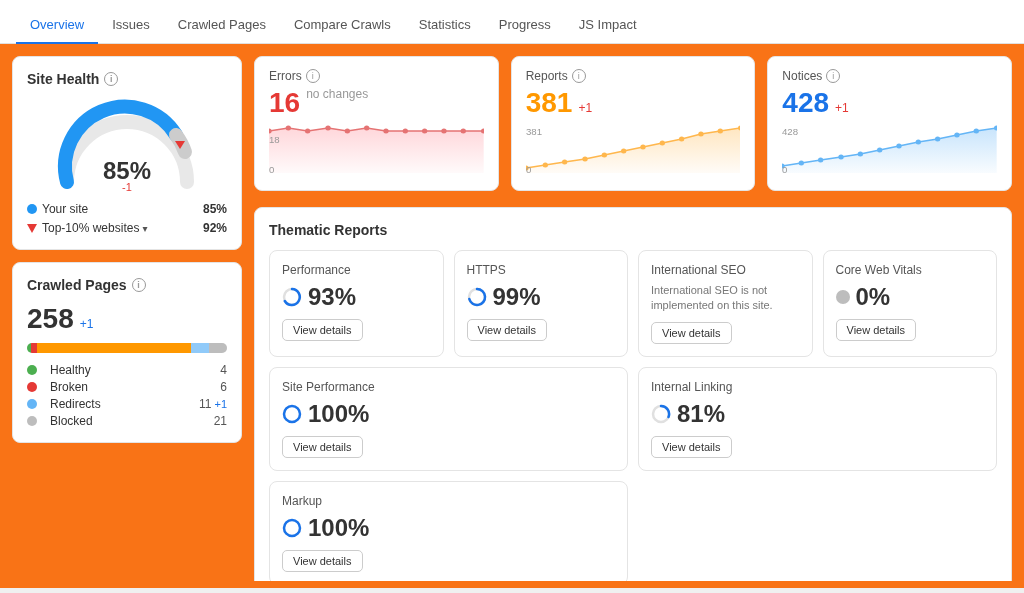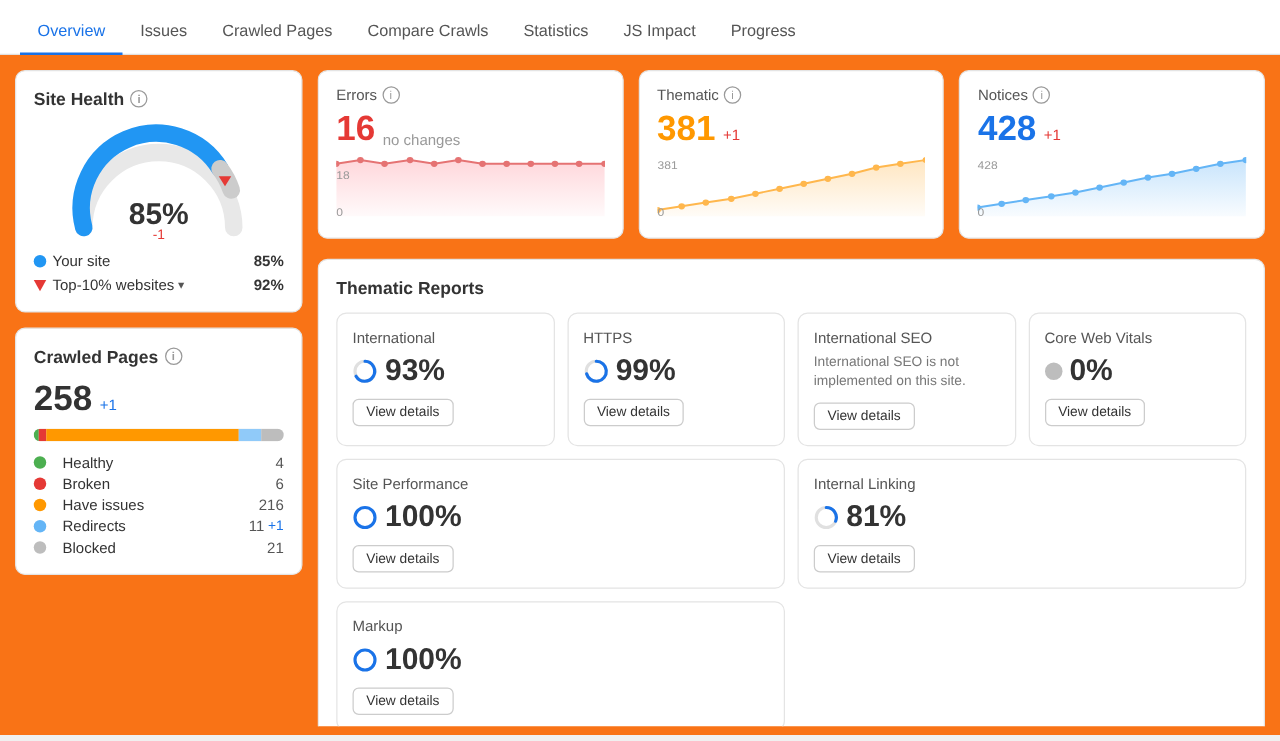--- a/index.html
+++ b/index.html
@@ -94,22 +94,22 @@
 <body>
 
 <div class="app-container">
 
   <nav class="nav-bar">
     <div class="nav-tab active">Overview</div>
     <div class="nav-tab">Issues</div>
     <div class="nav-tab">Crawled Pages</div>
     <div class="nav-tab">Compare Crawls</div>
     <div class="nav-tab">Statistics</div>
+    <div class="nav-tab">Progress</div>
     <div class="nav-tab">JS Impact</div>
-    <div class="nav-tab">Progress</div>
   </nav>
 
   <div class="main-content">
 
     <div class="left-panel">
 
       <div class="card">
         <div class="card-title">
           <span>Site Health</span>
           <span class="info-icon">i</span>
@@ -175,27 +175,20 @@
           </div>
           <div class="page-legend-row">
             <div class="page-legend-left">
               <span class="legend-dot dot-red"></span>
               <span>Broken</span>
             </div>
             <div class="page-count">6</div>
           </div>
           <div class="page-legend-row">
             <div class="page-legend-left">
-              <span class="legend-dot dot-orange"></span>
-              <span>Have issues</span>
-            </div>
-            <div class="page-count">216</div>
-          </div>
-          <div class="page-legend-row">
-            <div class="page-legend-left">
               <span class="legend-dot dot-blue"></span>
               <span>Redirects</span>
             </div>
             <div class="page-count">11 <span class="count-delta">+1</span></div>
           </div>
           <div class="page-legend-row">
             <div class="page-legend-left">
               <span class="legend-dot dot-gray"></span>
               <span>Blocked</span>
             </div>
@@ -207,21 +200,21 @@
 
     <div class="right-panel">
 
       <div class="stats-row">
 
         <div class="stat-card">
           <div class="stat-label">
             <span>Errors</span>
             <span class="info-icon">i</span>
           </div>
-          <div style="display:flex;align-items:flex-end;">
+          <div style="display:flex;align-items:flex-start;">
             <span class="stat-value red">16</span>
             <span class="stat-change neu" style="margin-left:6px;">no changes</span>
           </div>
           <div class="mini-chart">
             <svg class="sparkline" viewBox="0 0 200 55" preserveAspectRatio="none">
               <defs>
                 <linearGradient id="errGrad" x1="0" y1="0" x2="0" y2="1">
                   <stop offset="0%" stop-color="#ffcdd2" stop-opacity="0.8"></stop>
                   <stop offset="100%" stop-color="#ffcdd2" stop-opacity="0.1"></stop>
                 </linearGradient>
@@ -241,21 +234,21 @@
               <circle cx="181" cy="8" r="2.5" fill="#e57373"></circle>
               <circle cx="200" cy="8" r="2.5" fill="#e57373"></circle>
               <text x="0" y="20" font-size="9" fill="#999">18</text>
               <text x="0" y="50" font-size="9" fill="#999">0</text>
             </svg>
           </div>
         </div>
 
         <div class="stat-card">
           <div class="stat-label">
-            <span>Thematic</span>
+            <span>Reports</span>
             <span class="info-icon">i</span>
           </div>
           <div style="display:flex;align-items:baseline;">
             <span class="stat-value orange">381</span>
             <span class="stat-change pos" style="margin-left:6px;">+1</span>
           </div>
           <div class="mini-chart">
             <svg class="sparkline" viewBox="0 0 200 55" preserveAspectRatio="none">
               <defs>
                 <linearGradient id="warnGrad" x1="0" y1="0" x2="0" y2="1">
@@ -320,21 +313,21 @@
           </div>
         </div>
       </div>
 
       <div class="thematic-section">
         <div class="thematic-title">Thematic Reports</div>
 
         <div class="thematic-grid">
 
           <div class="report-card">
-            <div class="report-card-title">International</div>
+            <div class="report-card-title">Performance</div>
             <div class="report-pct">
               <svg class="circle-icon" viewBox="0 0 20 20">
                 <circle cx="10" cy="10" r="8" fill="none" stroke="#e0e0e0" stroke-width="2.5"></circle>
                 <path d="M 10 2 A 8 8 0 1 1 2.8 14" fill="none" stroke="#1a73e8" stroke-width="2.5" stroke-linecap="round"></path>
               </svg>
               93%
             </div>
             <button class="view-details-btn">View details</button>
           </div>
 

